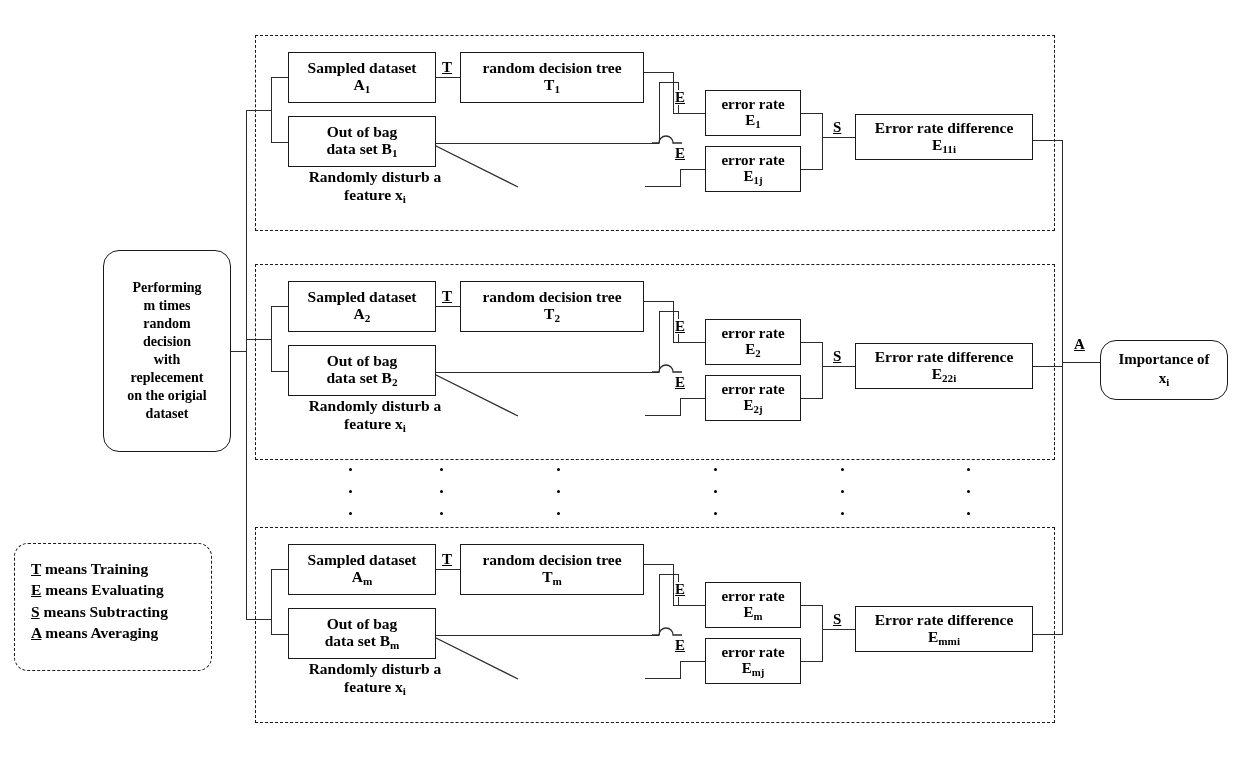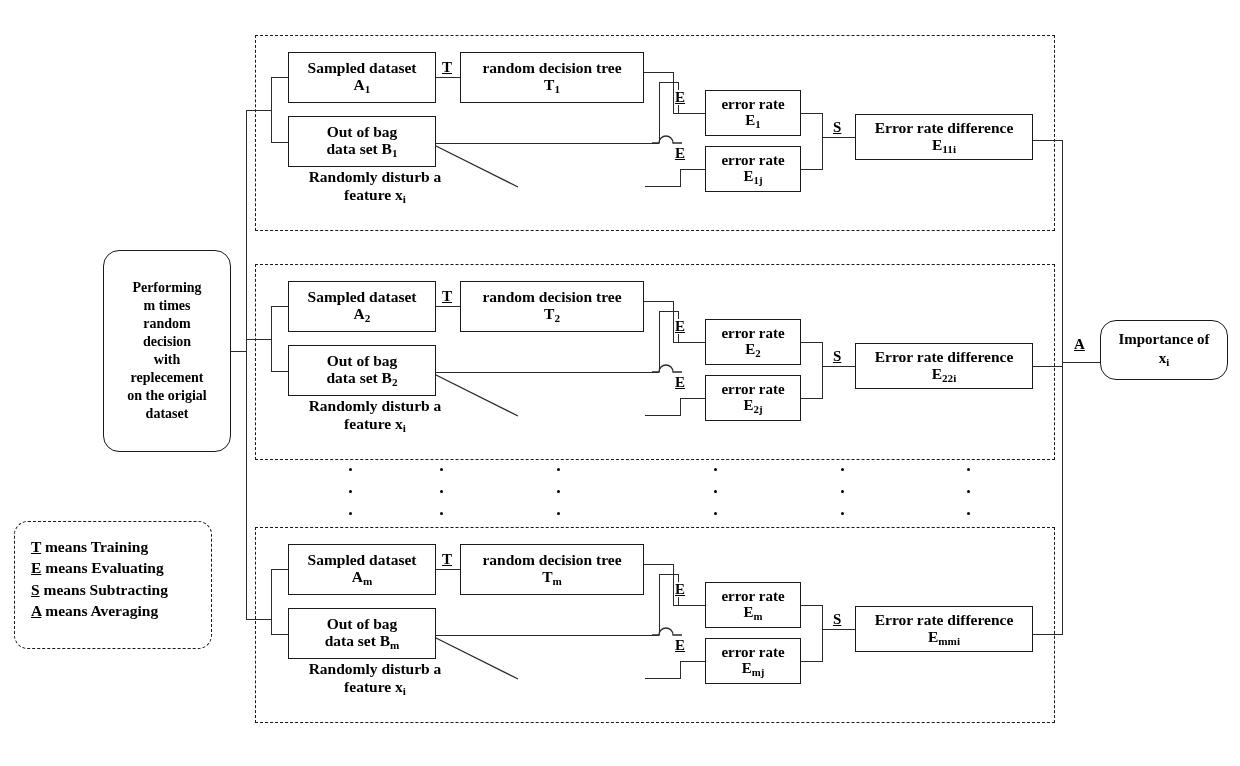--- a/index.html
+++ b/index.html
@@ -140,36 +140,36 @@
     <span>Performing</span>
     <span>m times</span>
     <span>random</span>
     <span>decision</span>
     <span>with</span>
     <span>replecement</span>
     <span>on the origial</span>
     <span>dataset</span>
   </div>
 
-  <div class="dashlegend" style="left:14px; top:521px; width:198px; height:128px;">
+  <div class="dashlegend" style="left:14px; top:543px; width:198px; height:128px;">
     <div class="legend-line">
       <u>T</u><span> means Training</span>
     </div>
     <div class="legend-line">
       <u>E</u><span> means Evaluating</span>
     </div>
     <div class="legend-line">
       <u>S</u><span> means Subtracting</span>
     </div>
     <div class="legend-line">
       <u>A</u><span> means Averaging</span>
     </div>
   </div>
 
-  <div class="rbox" style="left:1100px; top:320px; width:128px; height:60px; font-size:15px;">
+  <div class="rbox" style="left:1100px; top:340px; width:128px; height:60px; font-size:15px;">
     <span>Importance of</span>
     <span>
       <span>x</span><sub>i</sub>
     </span>
   </div>
 
   <div class="vline" style="left:246px; top:110px; width:1.4px; height:510px;"></div>
 
   <div class="hline" style="left:231px; top:351px; width:16px;"></div>
 

